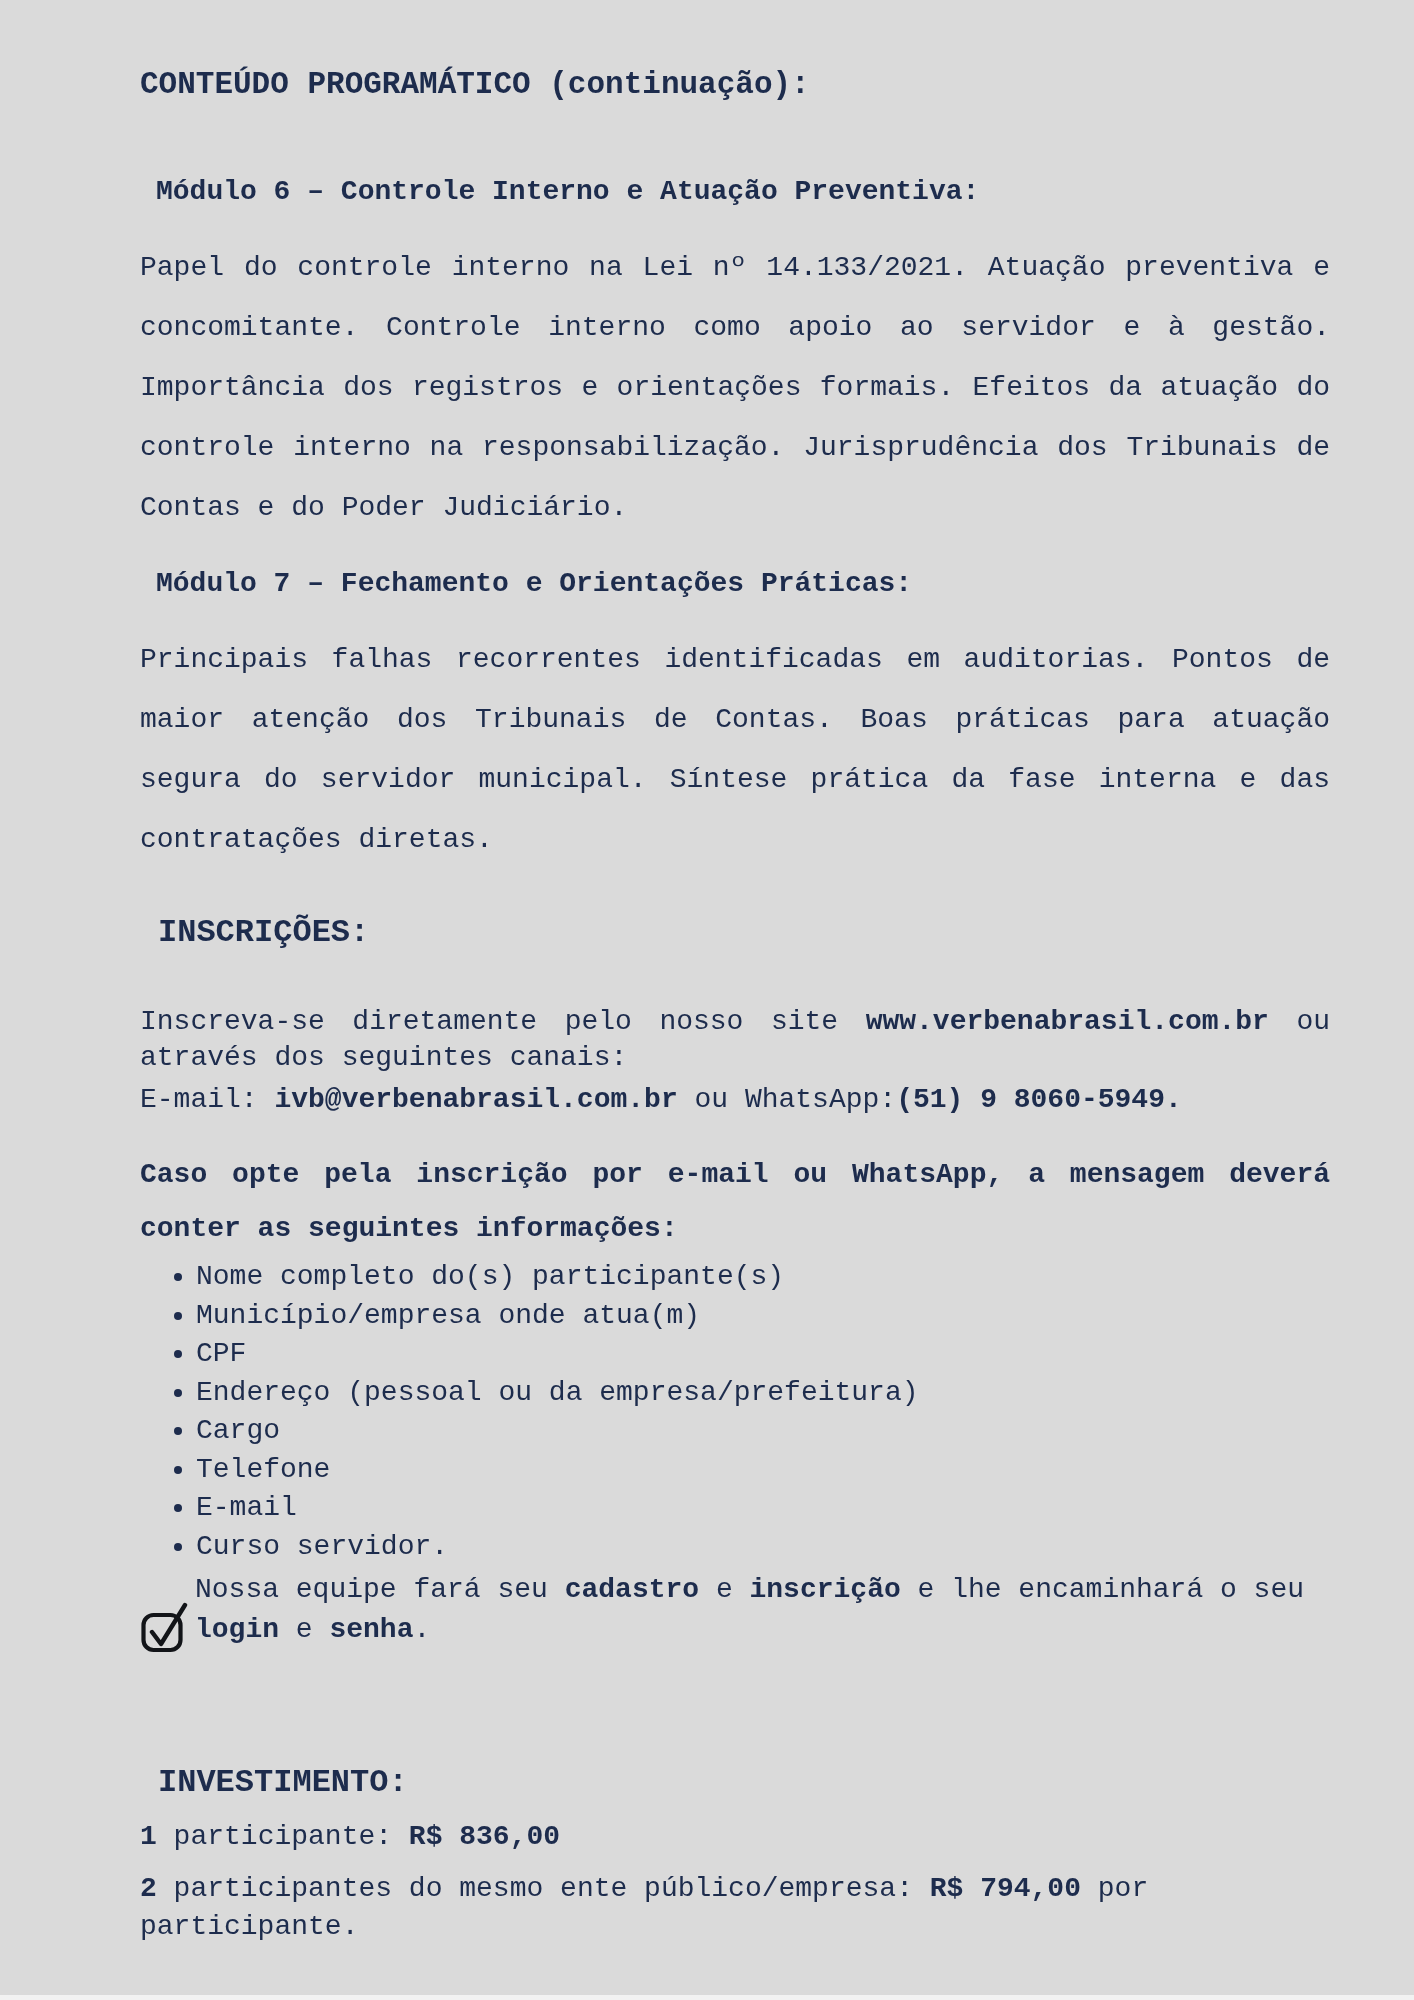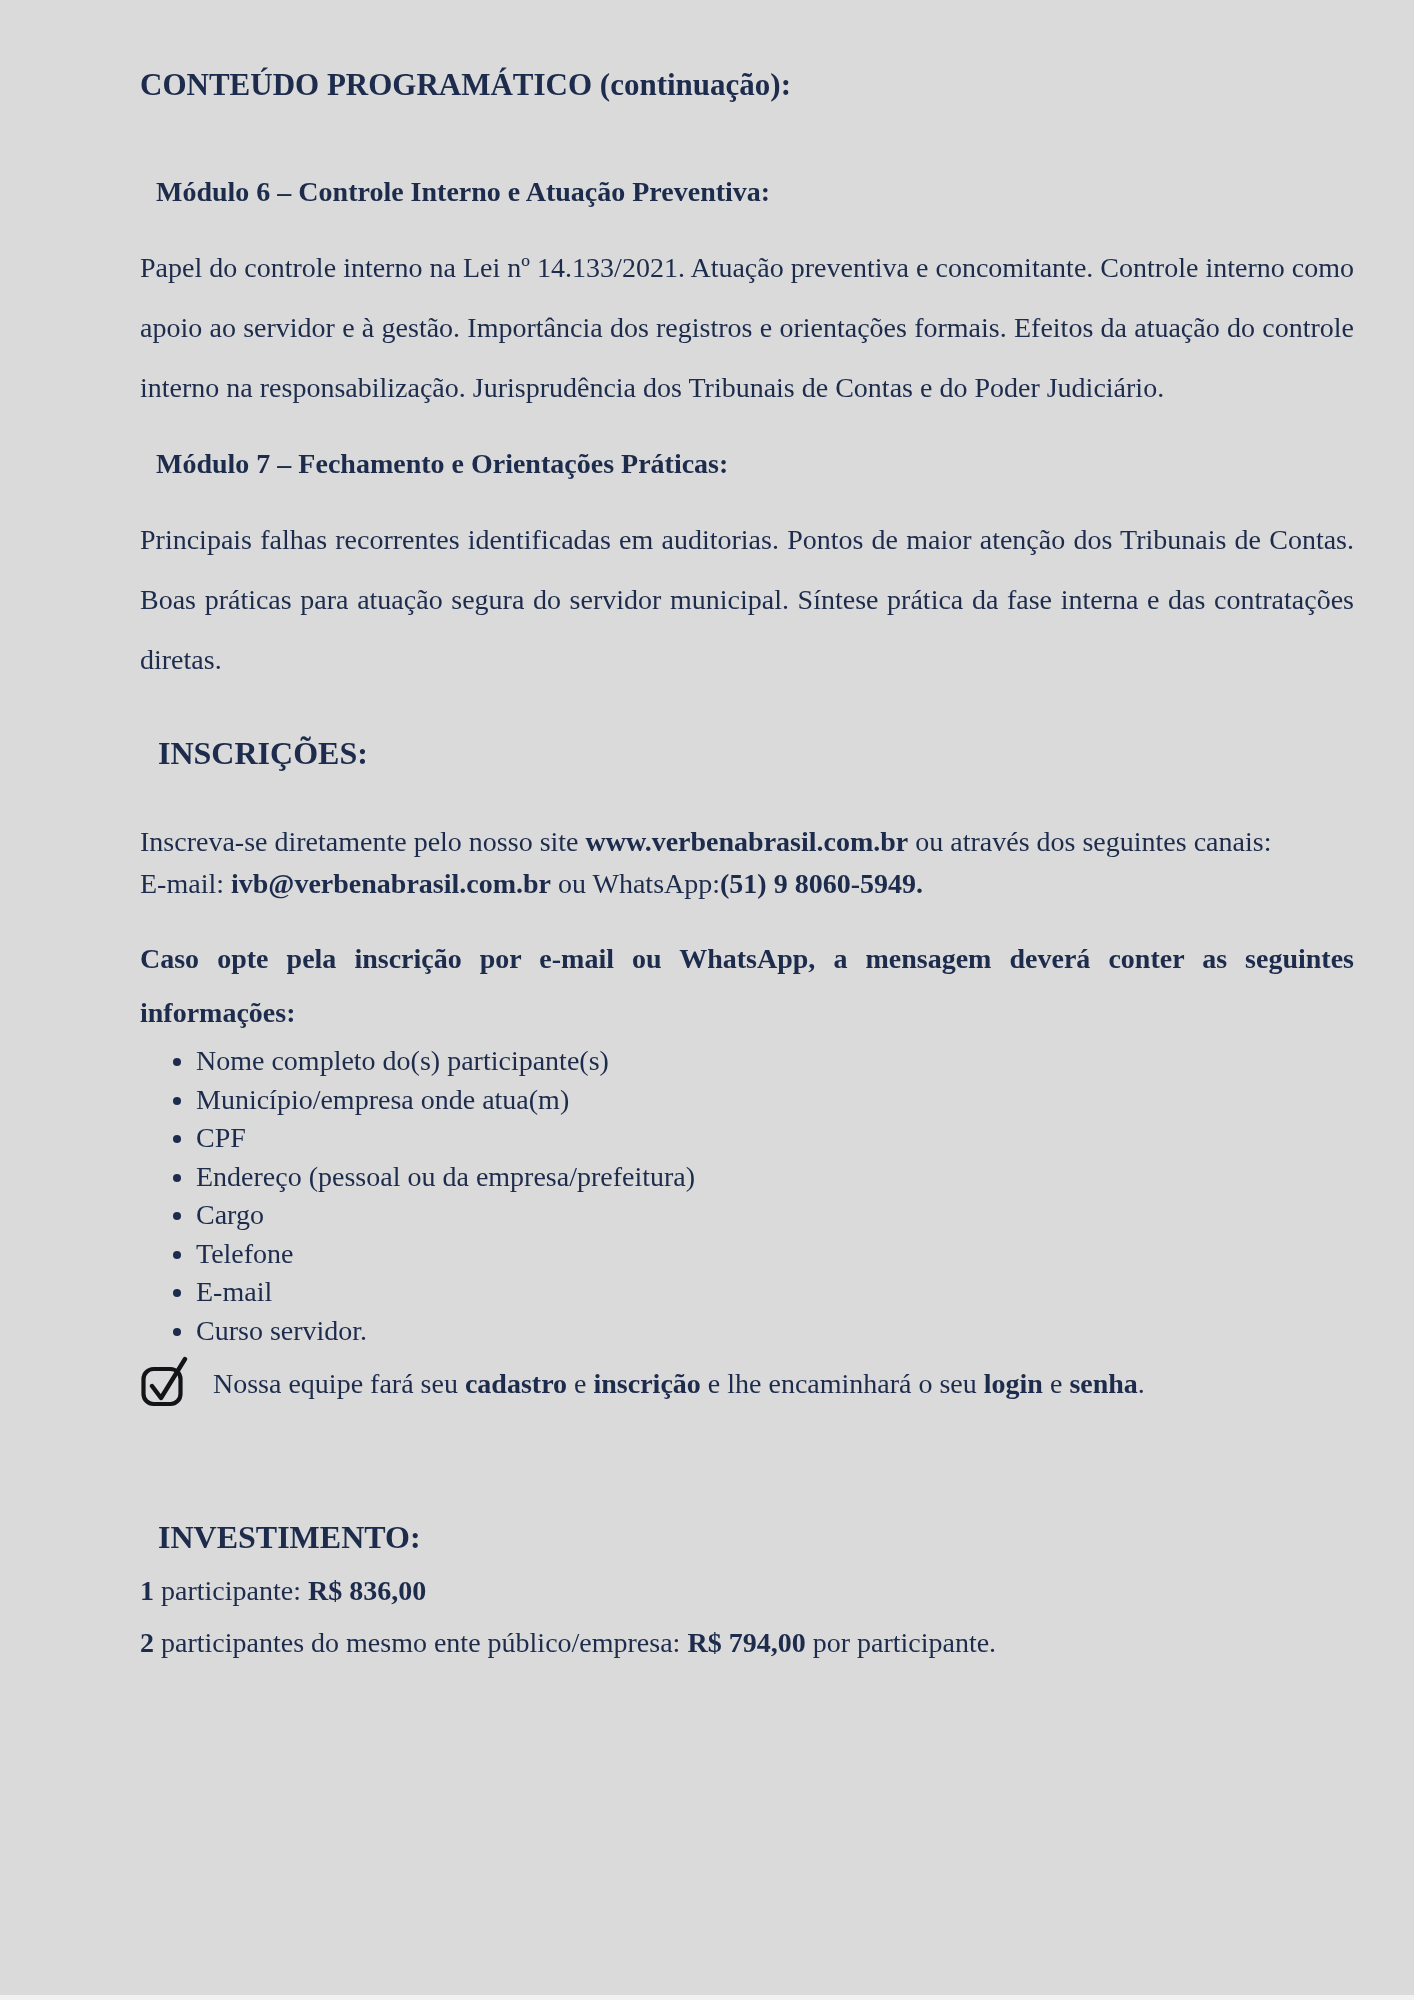--- a/index.html
+++ b/index.html
@@ -3,22 +3,22 @@
 <meta charset="utf-8">
 <style>
   html, body { margin: 0; padding: 0; }
   body { background: #9a9a9a; }
   .page {
     position: relative;
     width: 1414px;
     height: 2000px;
     background: #dadada;
     box-sizing: border-box;
-    padding: 64px 60px 0 140px;
-    font-family: Liberation Serif, serif;
+    padding: 64px 84px 0 140px;
+    font-family: Liberation Mono, monospace;
     color: #1d2c4d;
     font-size: 28px;
     overflow: hidden;
   }
   .page-title {
     font-size: 31px;
     font-weight: bold;
     line-height: 42px;
     margin: 0;
   }
@@ -58,21 +58,21 @@
   ul.req-list {
     margin: 2px 0 0 0;
     padding-left: 56px;
     line-height: 38.5px;
     list-style: disc;
   }
   .checkbox-row {
     margin-top: 4px;
     display: flex;
     align-items: flex-end;
-    gap: 25px;
+    gap: 7px;
     line-height: 40px;
   }
   .checkbox-row svg { flex: 0 0 auto; display: block; margin-bottom: -4px; }
   .confirm-text b { font-weight: bold; }
   .investment-heading { margin-top: 112px; }
   .price-line {
     margin: 14px 0 0 0;
     line-height: 38px;
   }
   .bottom-strip {

